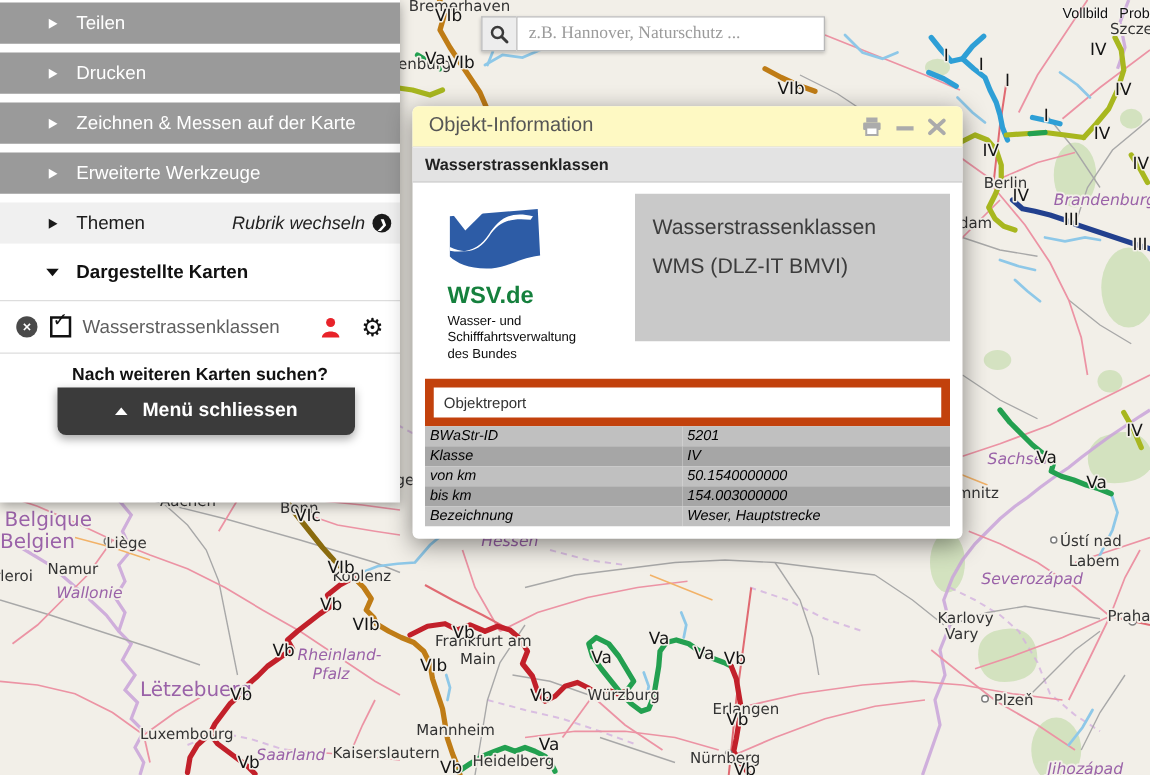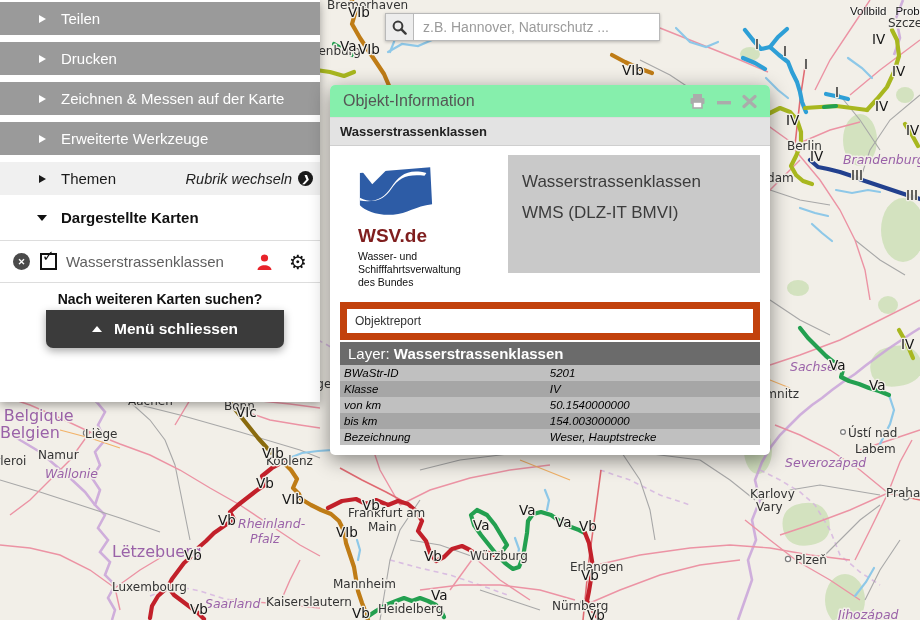--- a/index.html
+++ b/index.html
@@ -21,21 +21,21 @@
   .top-links{position:absolute;left:850px;top:5px;font-size:11.5px;color:#111;white-space:nowrap;
              text-shadow:0 0 2px #fff,0 0 2px #fff;}
   .top-links span{margin-right:9px;cursor:pointer;}
 
   
   .search-bar{position:absolute;left:385px;top:13px;display:flex;height:28px;
               box-shadow:0 1px 3px rgba(0,0,0,.25);}
   .search-icon-box{width:28px;height:28px;background:#ededed;border:1px solid #b9b9b9;border-right:none;
               display:flex;align-items:center;justify-content:center;box-sizing:border-box;}
   .search-input{width:247px;height:28px;border:1px solid #b9b9b9;box-sizing:border-box;
-              font-family:Liberation Sans, sans-serif;font-size:14px;padding:0 9px;color:#333;outline:none;}
+              font-family:Liberation Serif, serif;font-size:14px;padding:0 9px;color:#333;outline:none;}
   .search-input::placeholder{color:#9b9b9b;}
 
   
   .sidebar{position:absolute;left:0;top:0;width:320px;height:402px;background:#fff;
            box-shadow:0 3px 9px rgba(0,0,0,.35);}
   .menu-list{padding-top:2px;}
   .menu-item{height:33px;margin-bottom:7px;background:#9a9a9a;color:#fff;display:flex;
              align-items:center;font-size:15px;cursor:pointer;}
   .tri-right{width:0;height:0;border-left:7px solid #fff;border-top:4.5px solid transparent;
              border-bottom:4.5px solid transparent;margin:0 15px 0 39px;flex:none;}
@@ -62,31 +62,31 @@
   .more-maps{text-align:center;font-weight:bold;font-size:14px;color:#111;padding-top:8px;cursor:pointer;}
   .close-menu-btn{position:absolute;left:46px;top:310px;width:238px;height:38px;background:#3b3b3b;
              color:#fff;font-weight:bold;font-size:15.5px;border-radius:0 0 7px 7px;display:flex;
              align-items:center;justify-content:center;cursor:pointer;box-shadow:0 3px 8px rgba(0,0,0,.35);}
   .tri-up{width:0;height:0;border-bottom:6px solid #fff;border-left:5px solid transparent;
              border-right:5px solid transparent;margin-right:12px;}
 
   
   .dialog{position:absolute;left:330px;top:85px;width:440px;background:#fff;border-radius:5px;
           box-shadow:0 5px 20px rgba(0,0,0,.45);}
-  .dialog-titlebar{height:32px;background:#86efac;border-bottom:1px solid #dcdcdc;border-radius:5px 5px 0 0;
+  .dialog-titlebar{height:32px;background:#fef9c3;border-bottom:1px solid #dcdcdc;border-radius:5px 5px 0 0;
           display:flex;align-items:center;padding:0 13px;}
   .dialog-title{font-size:16px;color:#555;}
   .dialog-icons{margin-left:auto;display:flex;align-items:center;gap:11px;}
   .dlg-icon{cursor:pointer;display:flex;}
   .dialog-subtitle{height:27px;background:#e3e3e3;border-bottom:1px solid #cfcfcf;display:flex;
           align-items:center;padding:0 10px;font-weight:bold;font-size:13px;color:#222;}
   .dialog-body{padding:9px 10px 10px;}
   .provider-row{display:flex;margin-bottom:13px;}
   .logo-block{width:168px;box-sizing:border-box;padding:11px 0 0 18px;}
-  .logo-title{font-weight:bold;font-size:19px;color:#7f1d1d;margin-top:5px;}
+  .logo-title{font-weight:bold;font-size:19px;color:#15803d;margin-top:5px;}
   .logo-sub{font-size:10.5px;line-height:13px;color:#0d0d0d;margin-top:3px;}
   .provider-box{flex:1;background:#c9c9c9;color:#3c3c3c;font-size:17px;line-height:1.8;
           padding:12px 14px;height:118px;box-sizing:border-box;}
   .report-heading-box{border:7px solid #c2410c;padding:5px 8px;font-size:12px;color:#333;}
   .layer-bar{background:#6b6b6b;color:#fff;font-size:15px;padding:3px 8px;margin-top:2px;}
   .layer-bar b{font-weight:bold;}
   .report-table{width:100%;border-collapse:collapse;font-size:11.5px;color:#000;
           font-family:"Liberation Sans",sans-serif;}
   .report-table td{padding:2px 4px;height:12px;font-style:italic;}
   .report-table td.lab{width:49%;}
@@ -457,21 +457,20 @@
             <div>Wasser- und</div>
             <div>Schifffahrtsverwaltung</div>
             <div>des Bundes</div>
           </div>
         </div>
         <div class="provider-box">Wasserstrassenklassen WMS (DLZ-IT BMVI)</div>
       </div>
 
       <div class="report-heading-box">Objektreport</div>
 
-      <div class="layer-bar"><span>Layer: </span><b>Wasserstrassenklassen</b></div>
 
       <table class="report-table">
         <tbody>
             <tr class="odd">
               <td class="lab">BWaStr-ID</td>
               <td>5201</td>
             </tr>
             <tr class="even">
               <td class="lab">Klasse</td>
               <td>IV</td>

